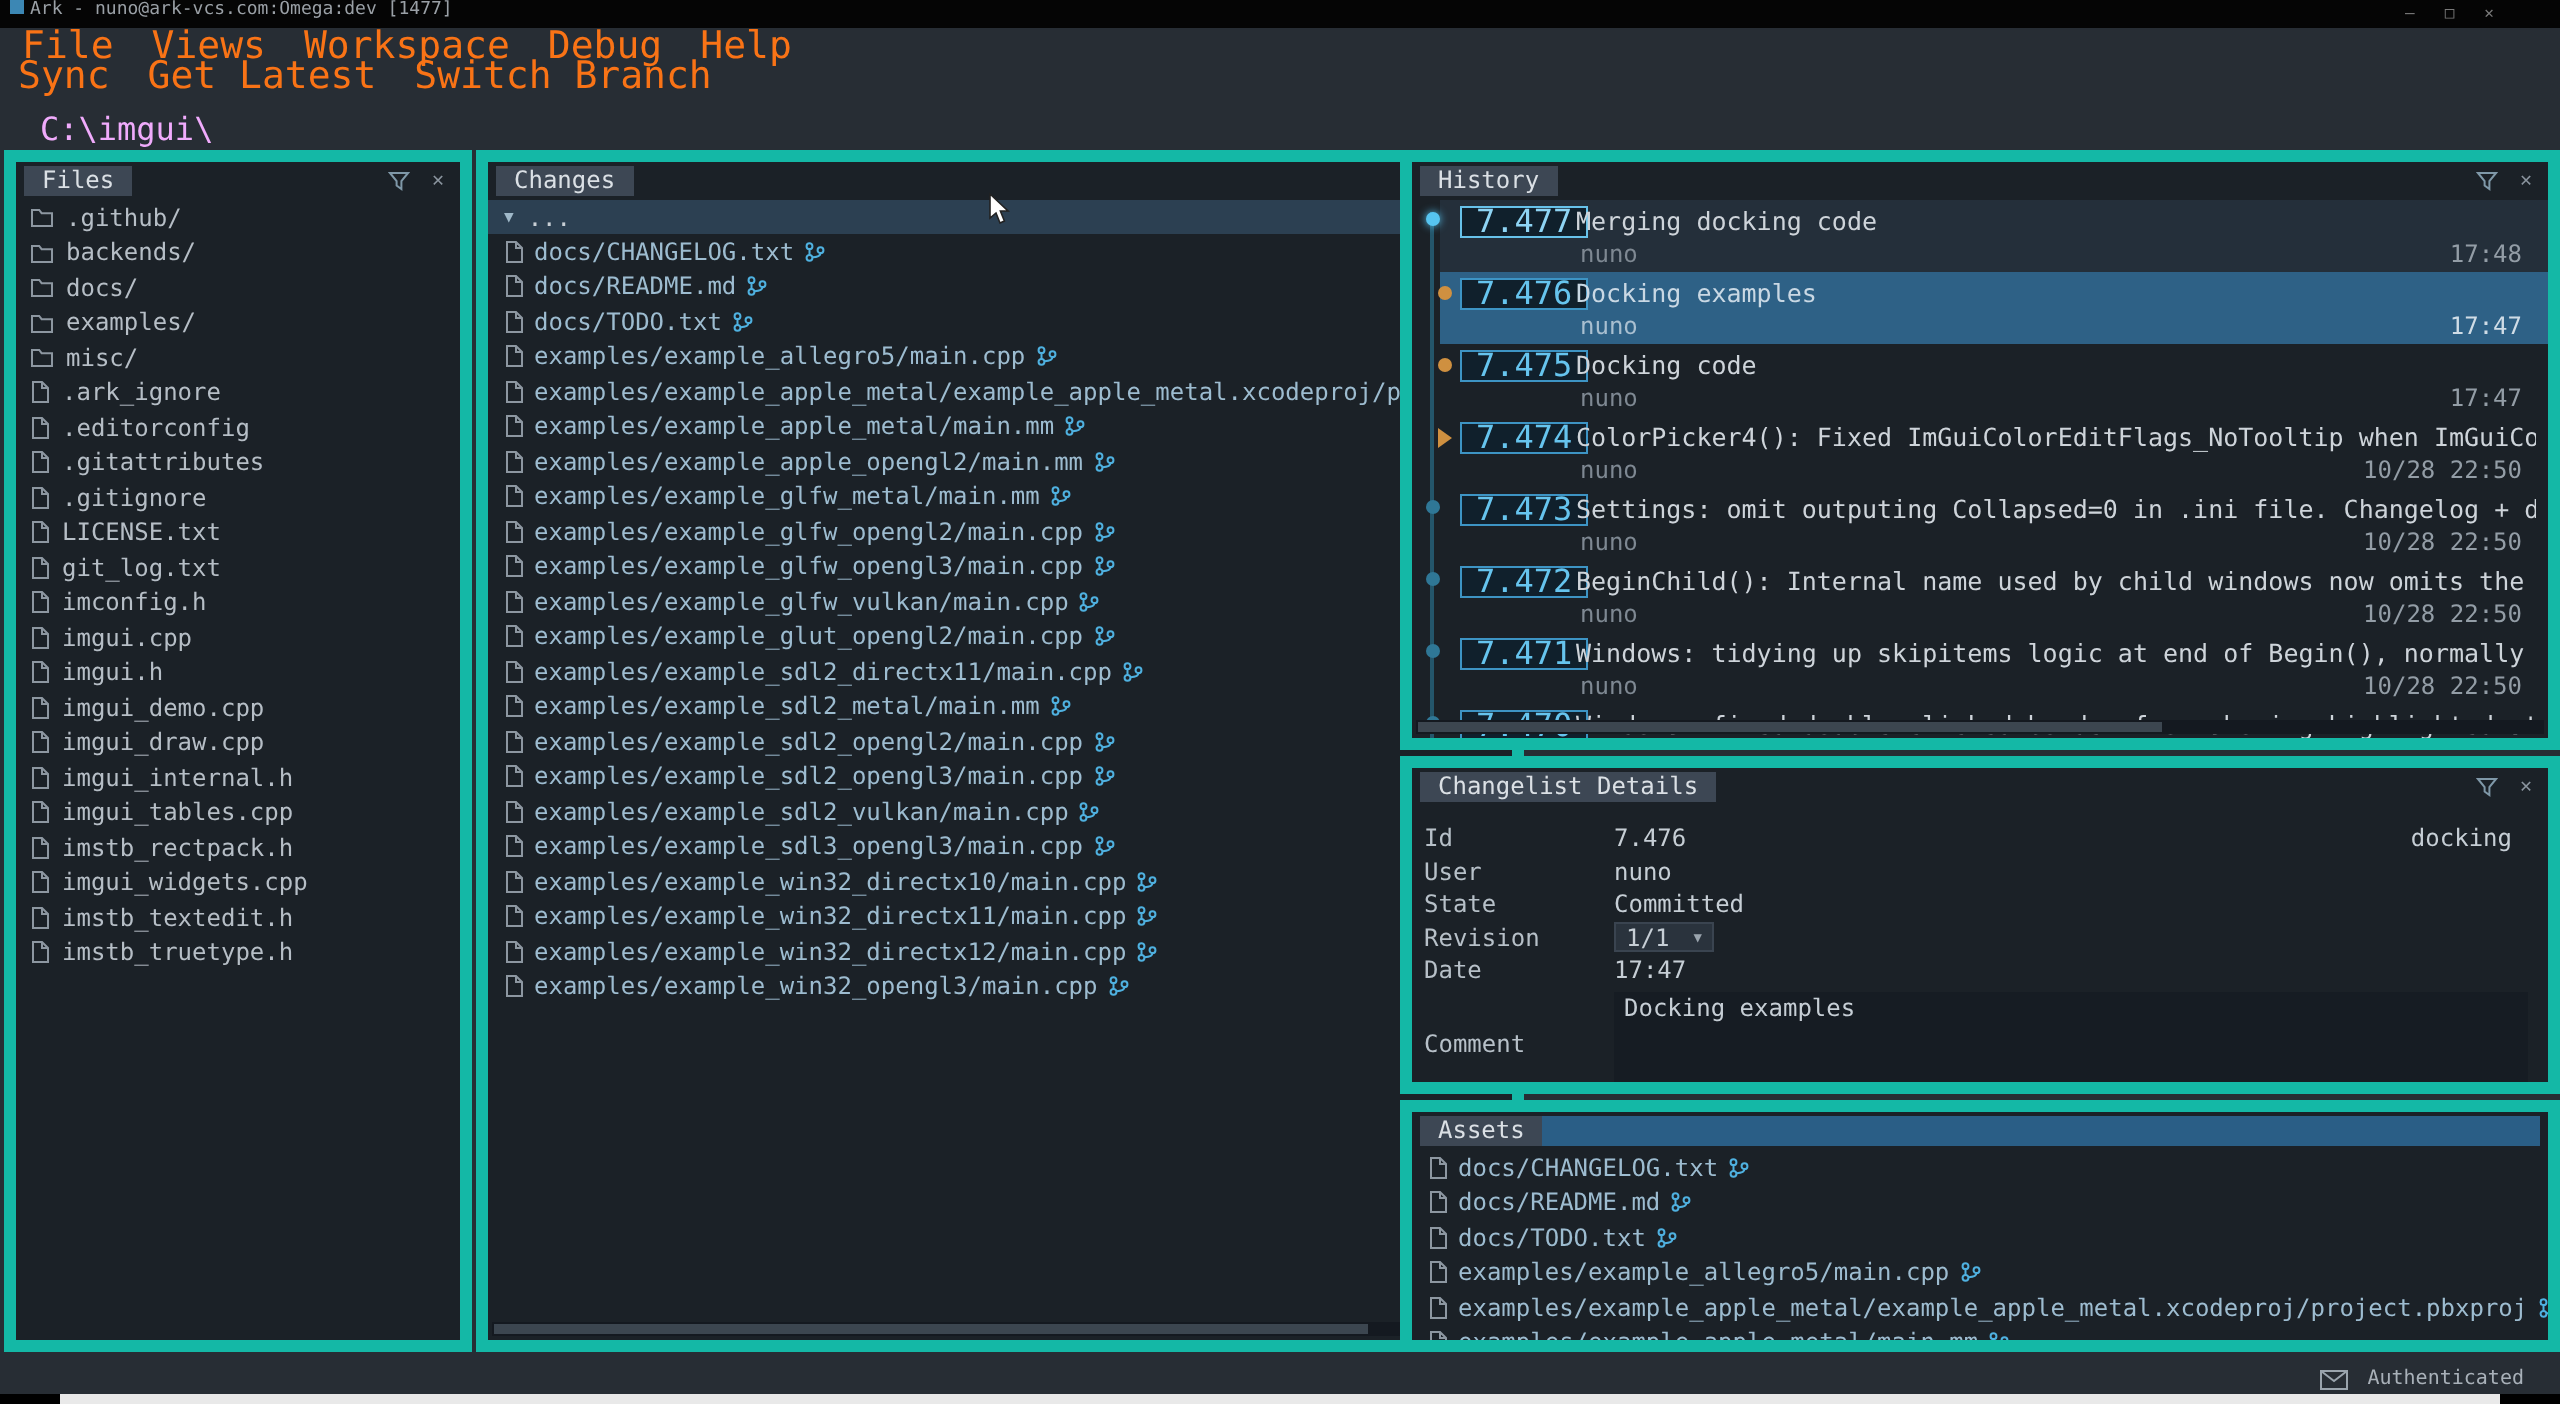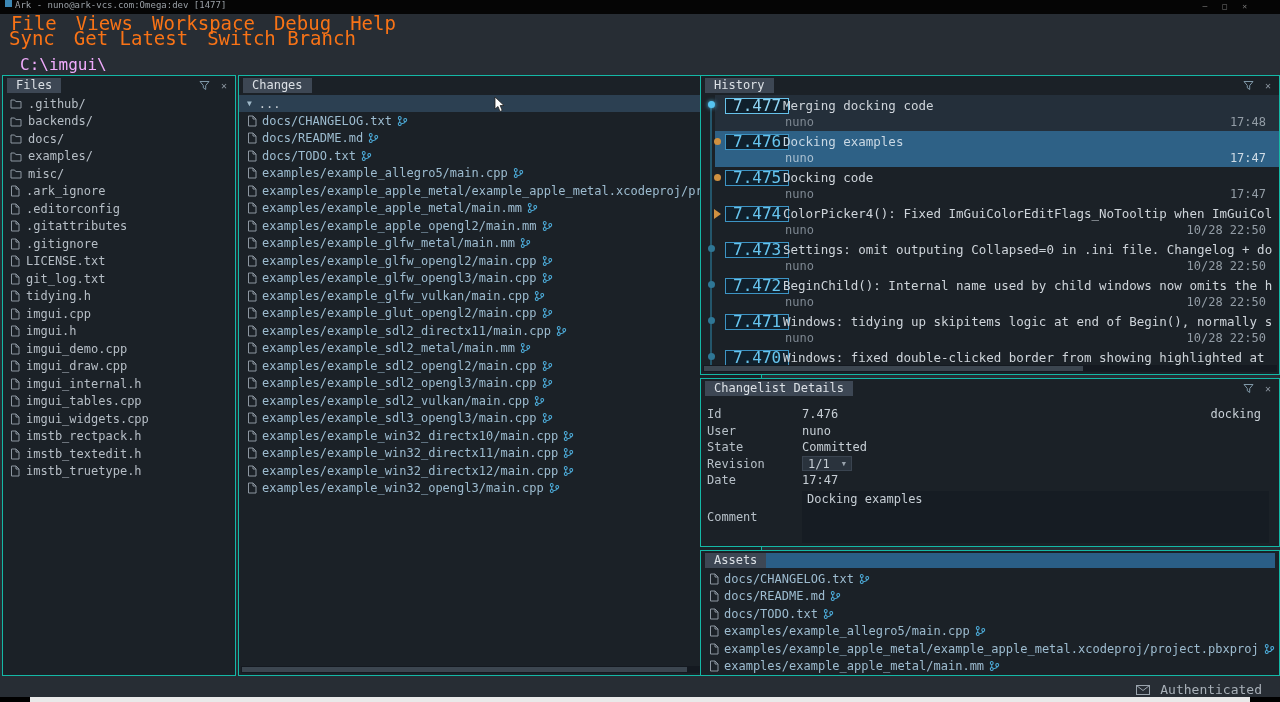--- a/index.html
+++ b/index.html
@@ -8,21 +8,21 @@
   .titlebar{position:absolute;left:0;top:0;right:0;height:14px;background:#050505;
     display:flex;align-items:flex-start;gap:3px;padding:0 5px}
   .app-icon{width:7px;height:7px;background:#3c87b4;flex:0 0 auto}
   .title-text{font-size:9px;color:#9aa0a6;white-space:nowrap}
   .win-controls{margin-left:auto;display:flex;gap:15px;padding-right:28px}
   .win-controls span{font-size:8px;color:#7a7a7a;line-height:14px}
   .menubar{position:absolute;left:0;top:15px;right:0;height:15px;display:flex;align-items:center;gap:19px;padding-left:11px}
   .menubar span,.toolbar span{color:#f97316;font-size:19px;white-space:nowrap}
   .toolbar{position:absolute;left:0;top:33px;right:0;height:16px;display:flex;align-items:flex-end;gap:19px;padding-left:9px}
   .pathline{position:absolute;left:0;top:55px;height:15px;padding-left:20px;font-size:16px;color:#f0abfc}
-  .panel{position:absolute;background:#1b2127;border:1px solid #14b8a6;overflow:hidden}
+  .panel{position:absolute;background:#1b2127;border:6px solid #14b8a6;overflow:hidden}
   .panel-files{left:2px;top:75px;width:234px;height:601px}
   .panel-changes{left:238px;top:75px;width:524px;height:601px}
   .panel-history{left:700px;top:75px;width:580px;height:300px}
   .panel-details{left:700px;top:378px;width:580px;height:169px}
   .panel-assets{left:700px;top:550px;width:580px;height:126px}
   .panel-header{height:19px;display:flex;align-items:center;gap:6px;padding:2px 4px}
   .chip{background:#3d4754;color:#dbe0e5;font-size:12px;line-height:15px;padding:0 9px;white-space:nowrap}
   .spacer{flex:1}
   .hicon{width:14px;height:14px;display:flex;align-items:center;justify-content:center;color:#8a949e;font-size:10px;cursor:default}
   
@@ -71,21 +71,21 @@
   .assets-header{height:19px;display:flex;align-items:flex-end;padding:2px 4px}
   .assets-fill{flex:1;height:15px;background:#2a5e86}
   
   .hscroll{position:absolute;left:2px;right:2px;bottom:2px;height:7px;background:#141920}
   .hscroll .thumb{position:absolute;left:1px;top:1px;bottom:1px;background:#3c4650}
   .thumb-changes{width:86%}
   .thumb-history{width:66%}
   
   .statusbar{position:absolute;left:0;top:679px;right:0;height:20px;display:flex;align-items:center;
     justify-content:flex-end;gap:10px;padding-right:18px}
-  .statusbar .auth{color:#a8b0b8;font-size:13px}
+  .statusbar .auth{color:#a8b0b8;font-size:10px}
   .bottom-black{position:absolute;left:0;right:0;bottom:0;height:5px;background:#000}
   .bottom-strip{position:absolute;left:30px;right:30px;bottom:0;height:5px;background:#e9e9e9}
   .cursor{position:absolute;left:494px;top:96px;z-index:20}
 </style>
 </head>
 <body>
 
 <div class="titlebar">
   <span class="app-icon"></span>
   <span class="title-text">Ark - nuno@ark-vcs.com:Omega:dev [1477]</span>
@@ -223,21 +223,21 @@
     </span>
     <span class="tlabel">git_log.txt</span>
   </div>
       <div class="tree-row">
 
     <span class="ticon icon-file">
       <svg width="10" height="12" viewBox="0 0 10 12">
             <path d="M1.5 1h4.5L9 4v7H1.5z M6 1v3h3" fill="none" stroke="#8d97a1"></path>
           </svg>
     </span>
-    <span class="tlabel">tidying.h</span>
+    <span class="tlabel">imconfig.h</span>
   </div>
       <div class="tree-row">
 
     <span class="ticon icon-file">
       <svg width="10" height="12" viewBox="0 0 10 12">
             <path d="M1.5 1h4.5L9 4v7H1.5z M6 1v3h3" fill="none" stroke="#8d97a1"></path>
           </svg>
     </span>
     <span class="tlabel">imgui.cpp</span>
   </div>
@@ -286,30 +286,30 @@
     </span>
     <span class="tlabel">imgui_tables.cpp</span>
   </div>
       <div class="tree-row">
 
     <span class="ticon icon-file">
       <svg width="10" height="12" viewBox="0 0 10 12">
             <path d="M1.5 1h4.5L9 4v7H1.5z M6 1v3h3" fill="none" stroke="#8d97a1"></path>
           </svg>
     </span>
+    <span class="tlabel">imstb_rectpack.h</span>
+  </div>
+      <div class="tree-row">
+
+    <span class="ticon icon-file">
+      <svg width="10" height="12" viewBox="0 0 10 12">
+            <path d="M1.5 1h4.5L9 4v7H1.5z M6 1v3h3" fill="none" stroke="#8d97a1"></path>
+          </svg>
+    </span>
     <span class="tlabel">imgui_widgets.cpp</span>
-  </div>
-      <div class="tree-row">
-
-    <span class="ticon icon-file">
-      <svg width="10" height="12" viewBox="0 0 10 12">
-            <path d="M1.5 1h4.5L9 4v7H1.5z M6 1v3h3" fill="none" stroke="#8d97a1"></path>
-          </svg>
-    </span>
-    <span class="tlabel">imstb_rectpack.h</span>
   </div>
       <div class="tree-row">
 
     <span class="ticon icon-file">
       <svg width="10" height="12" viewBox="0 0 10 12">
             <path d="M1.5 1h4.5L9 4v7H1.5z M6 1v3h3" fill="none" stroke="#8d97a1"></path>
           </svg>
     </span>
     <span class="tlabel">imstb_textedit.h</span>
   </div>

